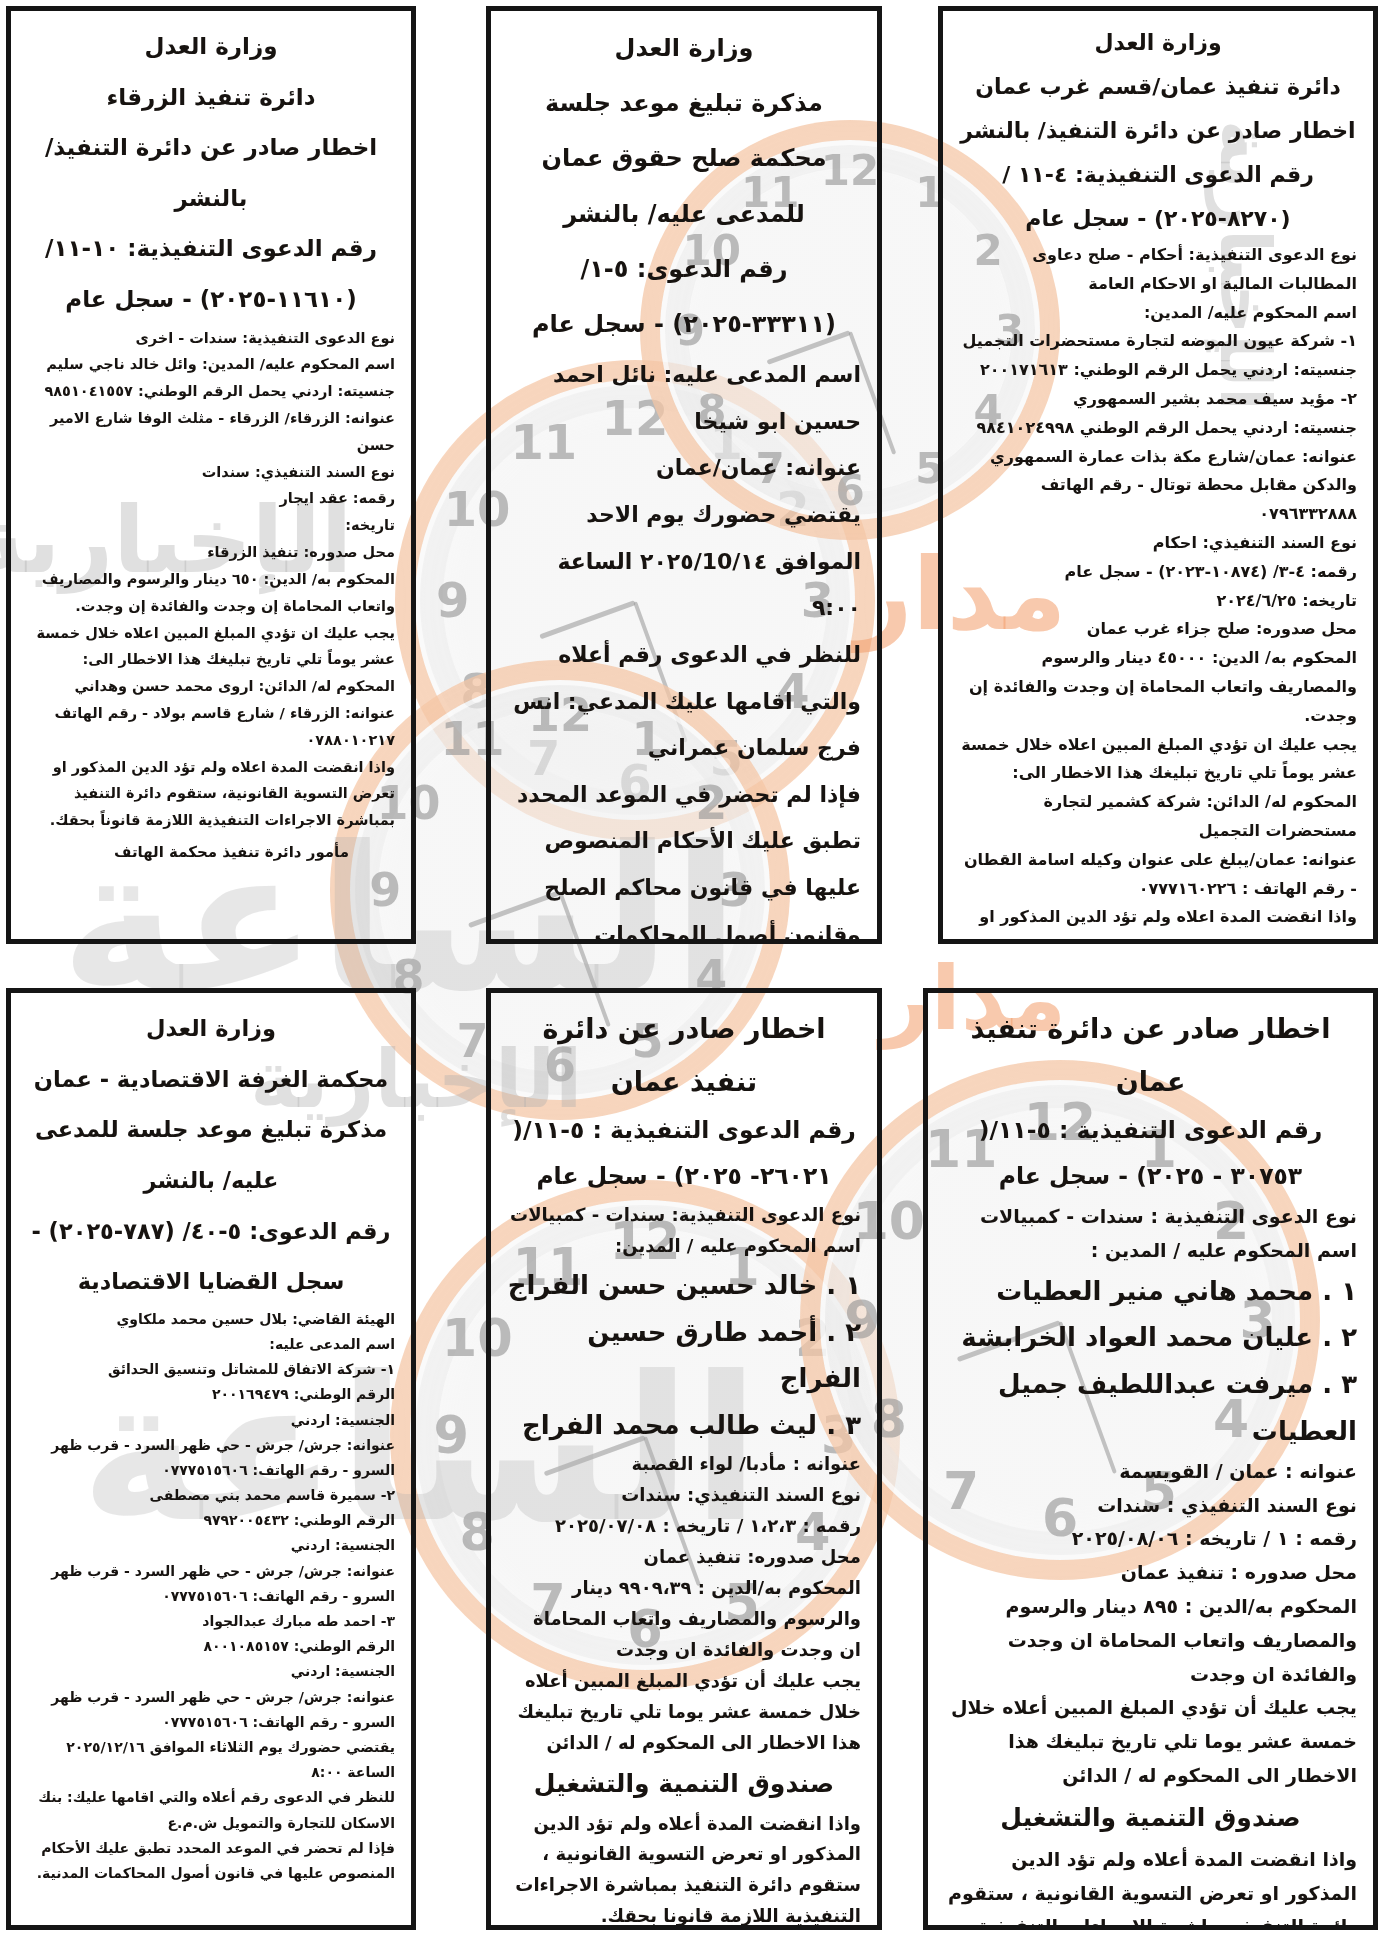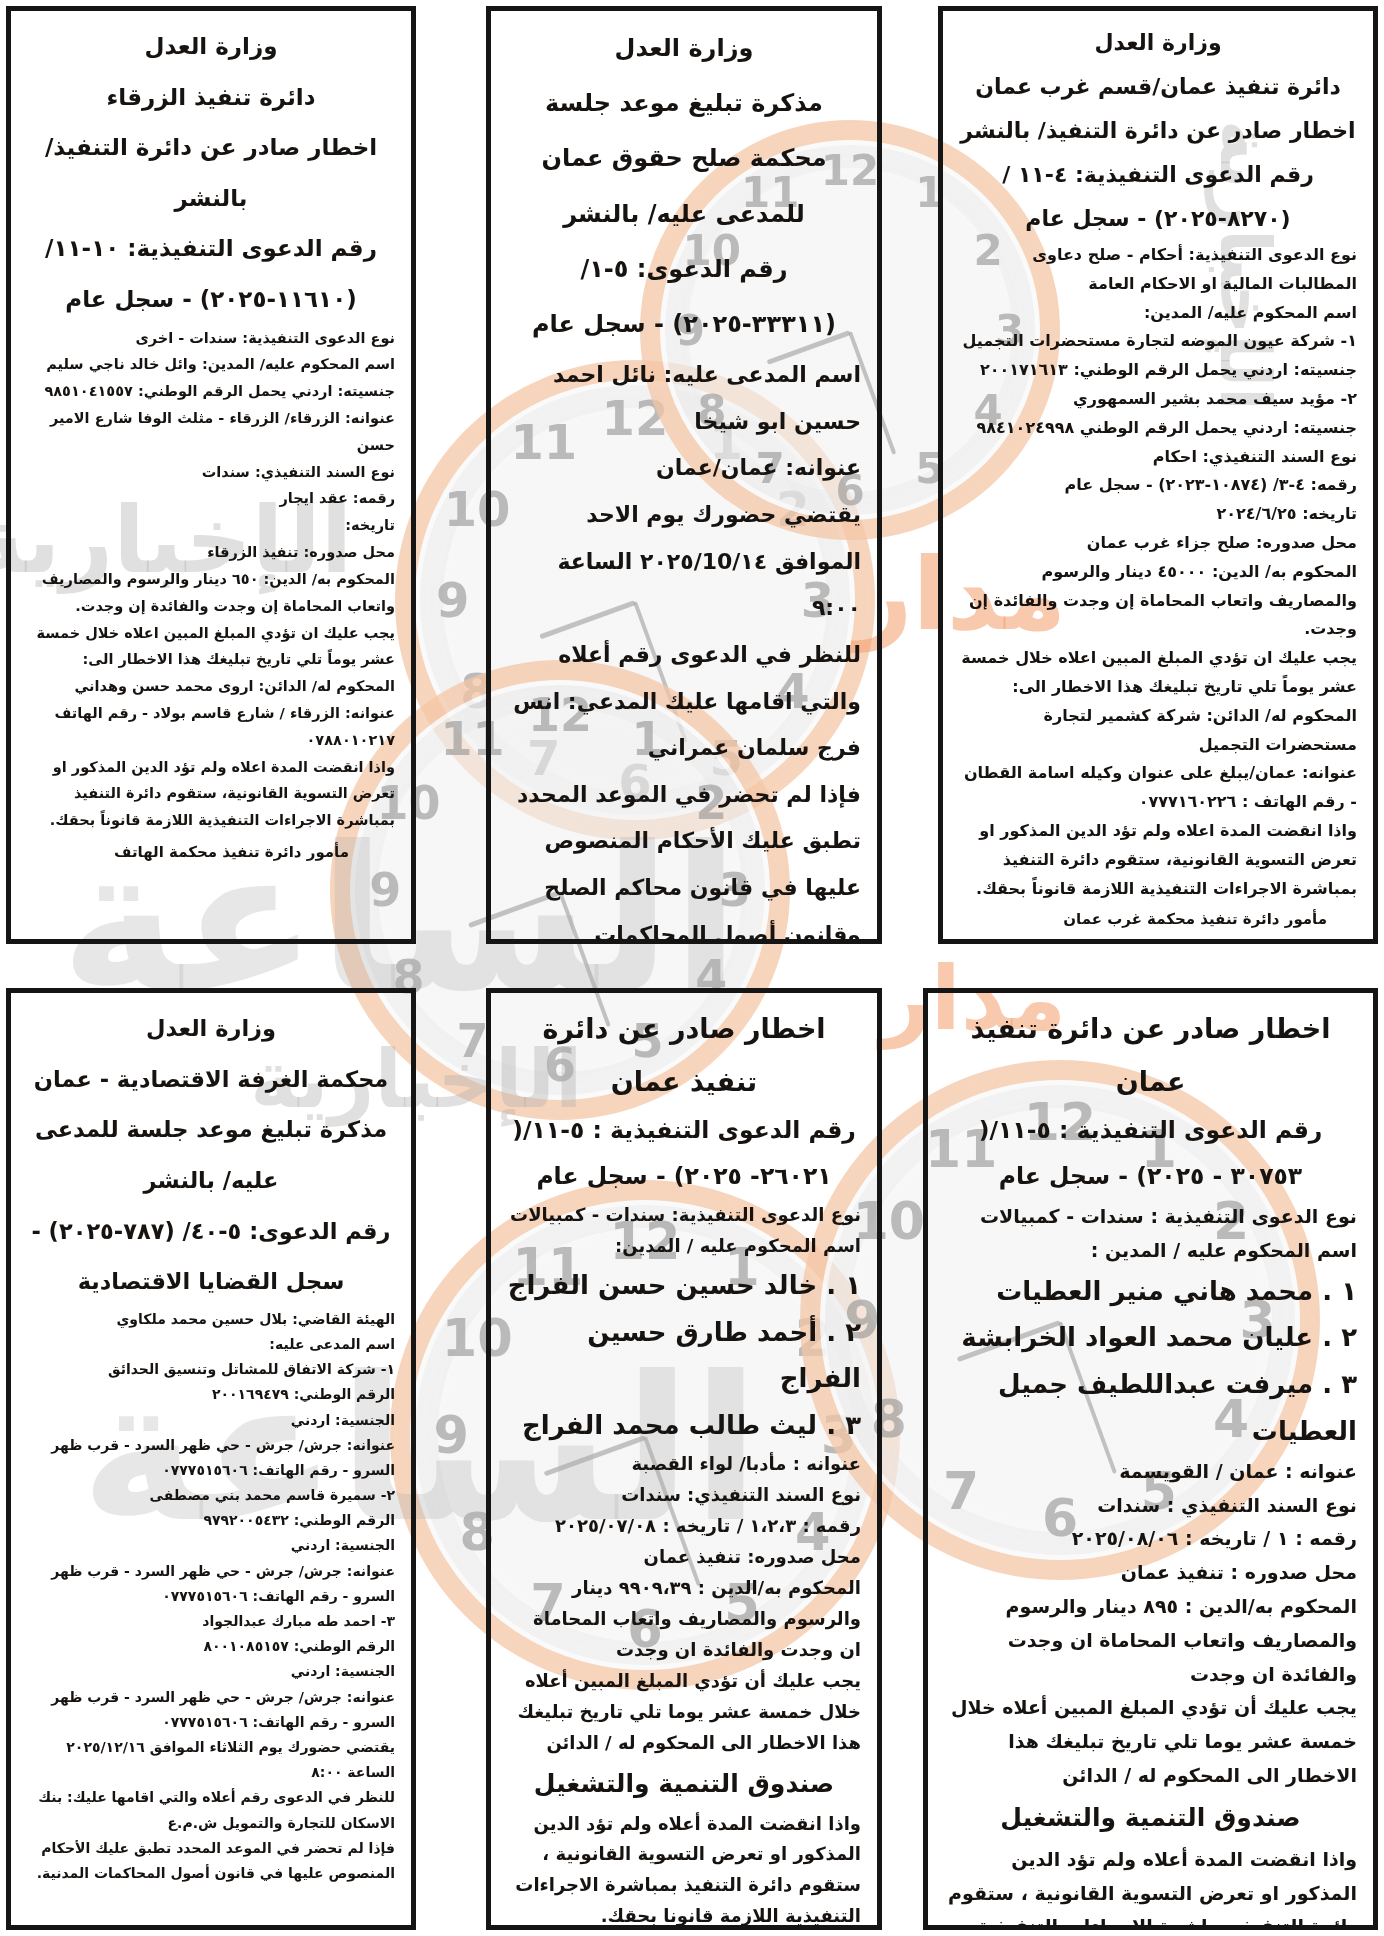--- a/index.html
+++ b/index.html
@@ -177,20 +177,21 @@
     <div class="ln h">دائرة تنفيذ عمان/قسم غرب عمان</div>
     <div class="ln h">اخطار صادر عن دائرة التنفيذ/ بالنشر</div>
     <div class="ln h">رقم الدعوى التنفيذية: ٤-١١ /</div>
     <div class="ln h">(٨٢٧٠-٢٠٢٥) - سجل عام</div>
     <div class="ln n">نوع الدعوى التنفيذية: أحكام - صلح دعاوى المطالبات المالية او الاحكام العامة</div>
     <div class="ln n">اسم المحكوم عليه/ المدين:</div>
     <div class="ln n">١- شركة عيون الموضه لتجارة مستحضرات التجميل</div>
     <div class="ln n">جنسيته: اردني    يحمل الرقم الوطني: ٢٠٠١٧١٦١٣</div>
     <div class="ln n">٢- مؤيد سيف محمد بشير السمهوري</div>
     <div class="ln n">جنسيته: اردني    يحمل الرقم الوطني ٩٨٤١٠٢٤٩٩٨</div>
+    <div class="ln n">عنوانه: عمان/شارع مكة بذات عمارة السمهوري والدكن مقابل محطة توتال - رقم الهاتف ٠٧٩٦٣٣٢٨٨٨</div>
     <div class="ln n">نوع السند التنفيذي: احكام</div>
     <div class="ln n">رقمه: ٤-٣/ (١٠٨٧٤-٢٠٢٣) - سجل عام</div>
     <div class="ln n">تاريخه: ٢٠٢٤/٦/٢٥</div>
     <div class="ln n">محل صدوره: صلح جزاء غرب عمان</div>
     <div class="ln n">المحكوم به/ الدين: ٤٥٠٠٠ دينار والرسوم والمصاريف واتعاب المحاماة إن وجدت والفائدة إن وجدت.</div>
     <div class="ln n">يجب عليك ان تؤدي المبلغ المبين اعلاه خلال خمسة عشر يوماً تلي تاريخ تبليغك هذا الاخطار الى:</div>
     <div class="ln n">المحكوم له/ الدائن: شركة كشمير لتجارة مستحضرات التجميل</div>
     <div class="ln n">عنوانه: عمان/يبلغ على عنوان وكيله اسامة القطان - رقم الهاتف : ٠٧٧٧١٦٠٢٢٦</div>
     <div class="ln n">واذا انقضت المدة اعلاه ولم تؤد الدين المذكور او تعرض التسوية القانونية، ستقوم دائرة التنفيذ بمباشرة الاجراءات التنفيذية اللازمة قانوناً بحقك.</div>
     <div class="ln f">مأمور دائرة تنفيذ محكمة غرب عمان</div>

